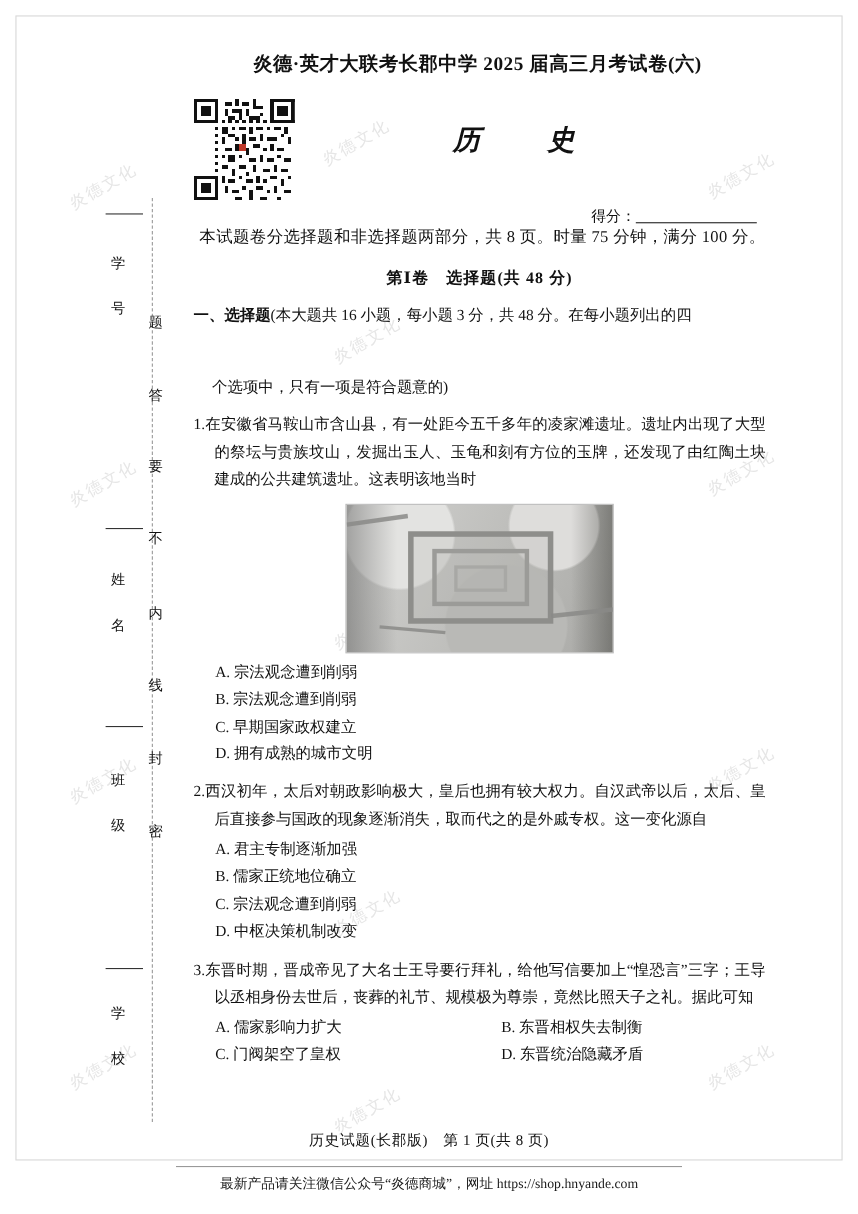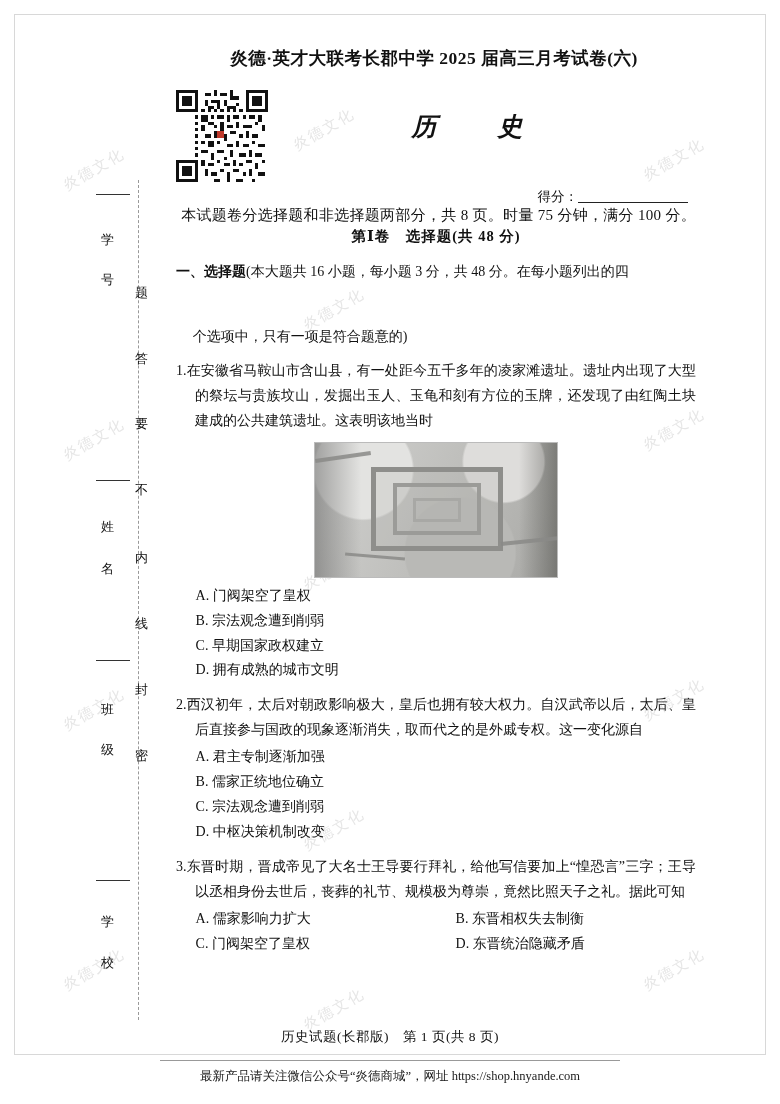--- a/index.html
+++ b/index.html
@@ -124,21 +124,21 @@
   }
 
   .notice {
     margin-top: 0;
     text-align: right;
     font-size: 15px;
     letter-spacing: 0.3px;
   }
 
   .sec-head {
-    margin-top: 2px;
+    margin-top: 18px;
     text-align: center;
     font-size: 14.5px;
     font-weight: bold;
     letter-spacing: 1px;
   }
 
   .q-group-title {
     margin-top: 14px;
     font-size: 14px;
     line-height: 1.75;
@@ -432,21 +432,21 @@
           <div class="veg"></div>
           <div class="trench t1"></div>
           <div class="trench t2"></div>
           <div class="trench t3"></div>
           <div class="strip s1"></div>
           <div class="strip s2"></div>
           <div class="strip s3"></div>
         </div>
       </div>
       <div class="opts-block">
-        <div class="opt">A. 门阀架空了皇权</div>
+        <div class="opt">A. 宗法观念遭到削弱</div>
         <div class="opt">B. 宗法观念遭到削弱</div>
         <div class="opt">C. 早期国家政权建立</div>
         <div class="opt">D. 拥有成熟的城市文明</div>
       </div>
     </div>
 
     <div class="q">
       <div class="stem">
         <span>2.</span><span>西汉初年，太后对朝政影响极大，皇后也拥有较大权力。自汉武帝以后，太后、皇后直接参与国政的现象逐渐消失，取而代之的是外戚专权。这一变化源自</span>
       </div>

